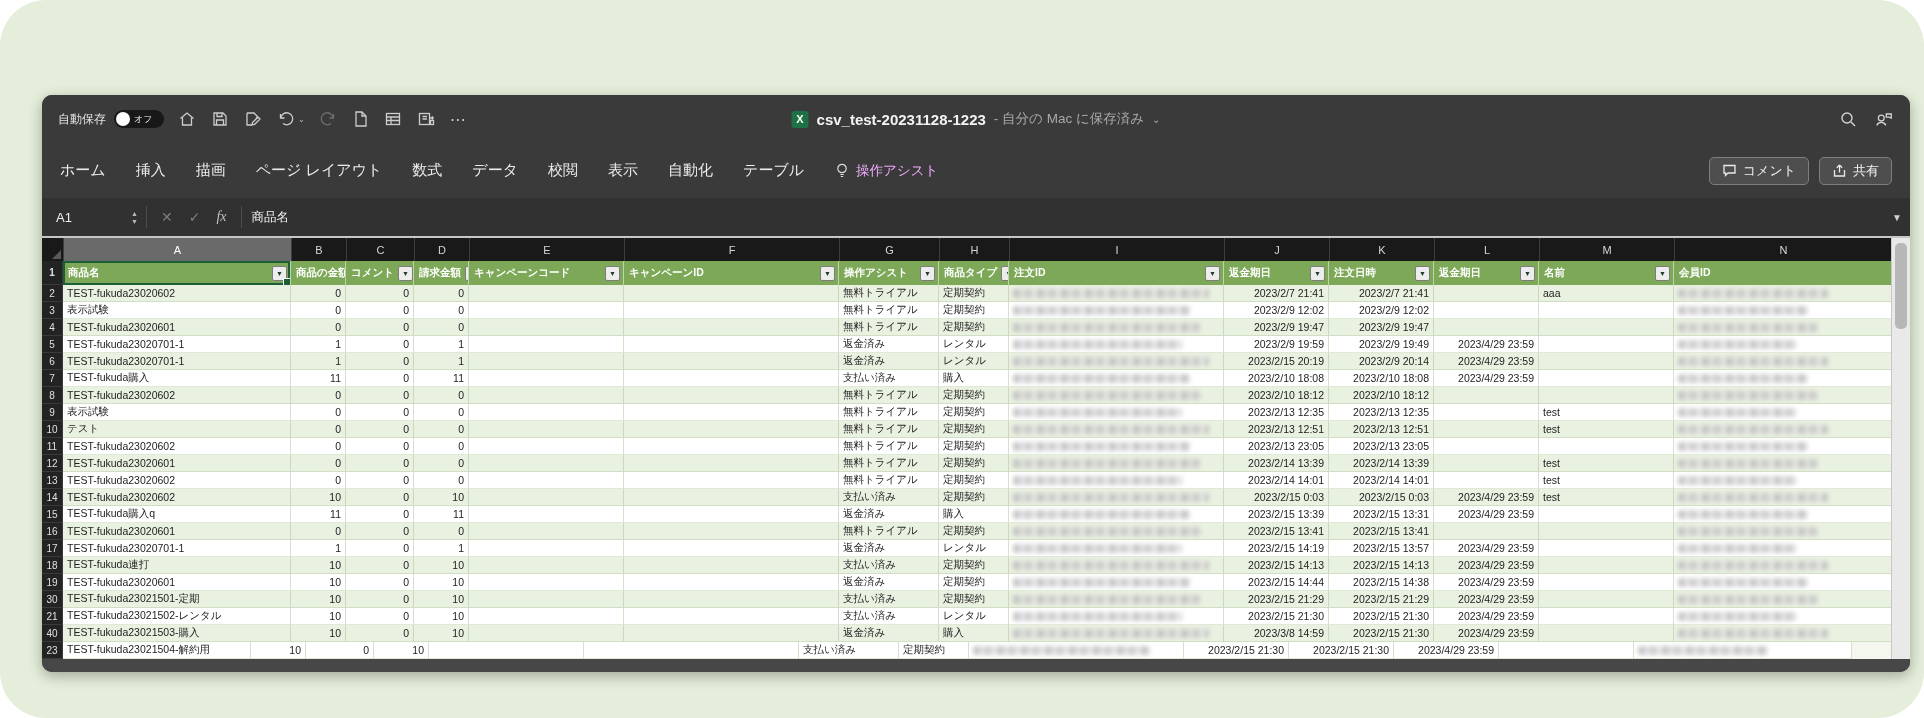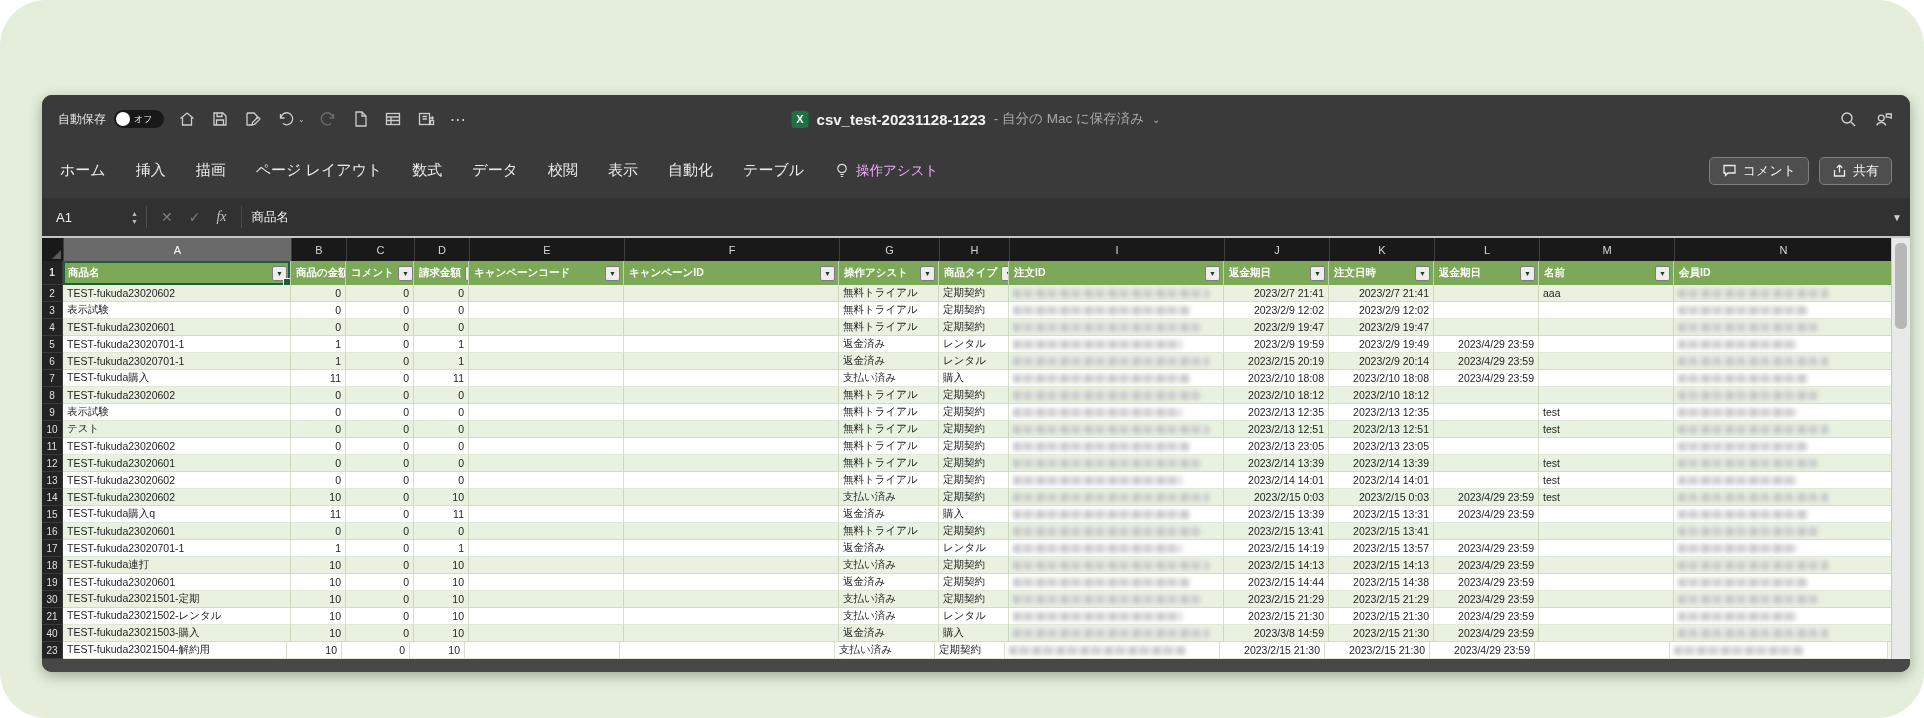--- a/index.html
+++ b/index.html
@@ -756,21 +756,21 @@
             <div class="dcell num" style="width: 105px;">2023/3/8 14:59</div>
             <div class="dcell num" style="width: 105px;">2023/2/15 21:30</div>
             <div class="dcell num" style="width: 105px;">2023/4/29 23:59</div>
             <div class="dcell" style="width: 135px;"></div>
             <div class="dcell" style="width: 218px;">
               <div class="blurbar" style="width: 72%;"></div>
             </div>
           </div>
           <div class="srow r-white">
             <div class="rownum" style="height: 17px;">23</div>
-            <div class="dcell" style="width: 224px;">TEST-fukuda23021504-解約用</div>
+            <div class="dcell" style="width: 188px;">TEST-fukuda23021504-解約用</div>
             <div class="dcell num" style="width: 55px;">10</div>
             <div class="dcell num" style="width: 68px;">0</div>
             <div class="dcell num" style="width: 55px;">10</div>
             <div class="dcell" style="width: 155px;"></div>
             <div class="dcell" style="width: 215px;"></div>
             <div class="dcell" style="width: 100px;">支払い済み</div>
             <div class="dcell" style="width: 70px;">定期契約</div>
             <div class="dcell" style="width: 215px;">
               <div class="blurbar" style="width: 86%;"></div>
             </div>

